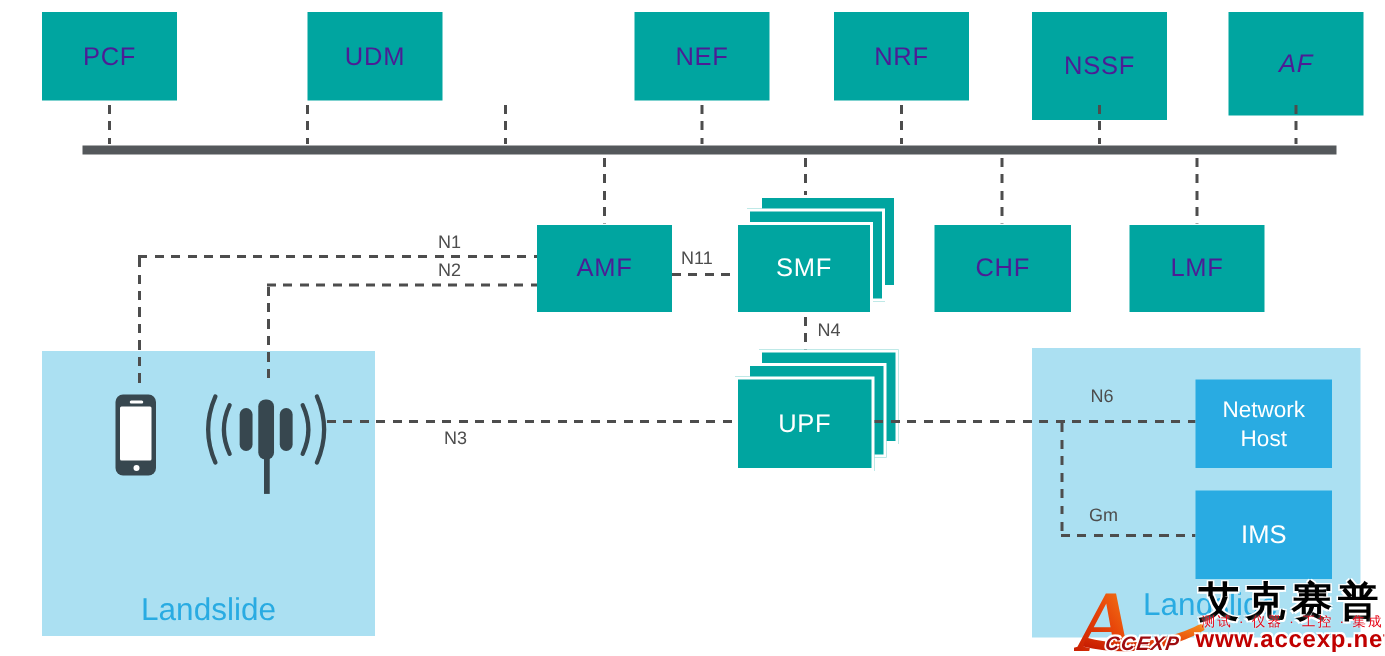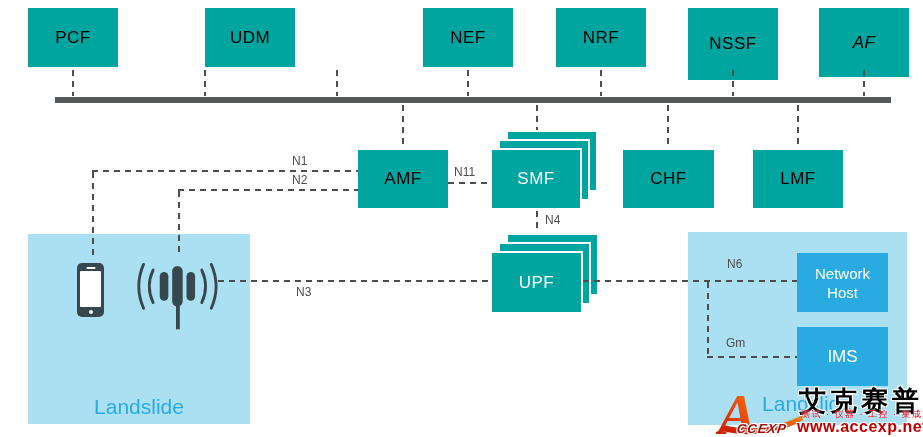--- a/index.html
+++ b/index.html
@@ -2,21 +2,21 @@
 <html><head>
 <meta charset="utf-8">
 <style>
   html,body{margin:0;padding:0;background:#ffffff;}
   .canvas{
     position:relative;width:923px;height:437px;background:#ffffff;overflow:hidden;
     font-family:"Liberation Sans", sans-serif;
   }
   
   .nfbox{
-    position:absolute;background:#00a5a0;color:#000000;
+    position:absolute;background:#00a5a0;color:#4c1d95;
     display:flex;align-items:center;justify-content:center;
     font-size:17px;letter-spacing:0.5px;
   }
   
   .layer{
     position:absolute;background:#00a5a0;border:2px solid #ffffff;box-sizing:border-box;
   }
   .layer.front{color:#ffffff;display:flex;align-items:center;justify-content:center;
     font-size:17px;letter-spacing:0.5px;}
   

